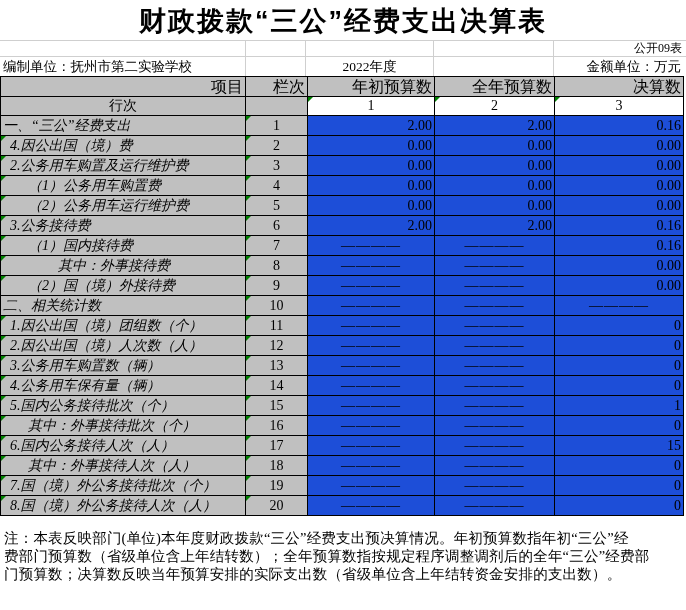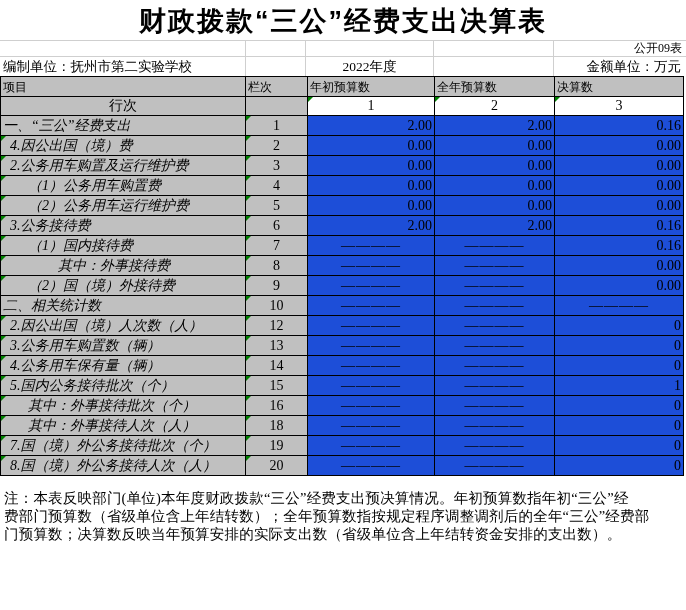--- a/index.html
+++ b/index.html
@@ -33,21 +33,21 @@
   .gridv { position:absolute; top:0; height:36px; width:1px; background:var(--gridline,#cfcfcf); z-index:0; }
 
   
   table.report { border-collapse:collapse; table-layout:fixed; width:683px; }
   .report th, .report td {
     box-sizing:border-box; border:1px solid var(--border,#000);
     height:20px; padding:0 2px;
     font-weight:normal; font-size:14px; line-height:18px;
     overflow:hidden; white-space:nowrap; position:relative;
   }
-  .report thead th { background:var(--header-bg,#c0c0c0); text-align:left; font-size:12px; }
+  .report thead th { background:var(--header-bg,#c0c0c0); text-align:right; font-size:16px; }
   tr.rowline td { height:19px; }
   .gray   { background:var(--header-bg,#c0c0c0);margin-top:44px; }
   .center { text-align:center; }
   .c-label { background:var(--header-bg,#c0c0c0); text-align:left;font-style:italic; }
   .c-line  { background:var(--header-bg,#c0c0c0); text-align:center; font-size:13.5px; }
   .c-val   { text-align:right; padding-right:5px; font-size:13.5px; background:#1d4ed8; }
   .c-val.dash { text-align:center; padding-right:2px; letter-spacing:1px; }
 
   
   .tri::before {
@@ -183,20 +183,27 @@
   </tr>
 
   <tr>
     <td class="c-label" style="padding-left: 2px;">二、相关统计数</td>
     <td class="c-line tri">10</td>
     <td class="c-val dash">————</td>
     <td class="c-val dash">————</td>
     <td class="c-val dash">————</td>
   </tr>
 
+  <tr>
+    <td class="c-label tri" style="padding-left: 9px;">1.因公出国（境）团组数（个）</td>
+    <td class="c-line tri">11</td>
+    <td class="c-val dash">————</td>
+    <td class="c-val dash">————</td>
+    <td class="c-val">0</td>
+  </tr>
 
   <tr>
     <td class="c-label tri" style="padding-left: 9px;">2.因公出国（境）人次数（人）</td>
     <td class="c-line tri">12</td>
     <td class="c-val dash">————</td>
     <td class="c-val dash">————</td>
     <td class="c-val">0</td>
   </tr>
 
   <tr>
@@ -224,20 +231,27 @@
   </tr>
 
   <tr>
     <td class="c-label tri" style="padding-left: 27px; margin-left: 44px;">其中：外事接待批次（个）</td>
     <td class="c-line tri">16</td>
     <td class="c-val dash">————</td>
     <td class="c-val dash">————</td>
     <td class="c-val">0</td>
   </tr>
 
+  <tr>
+    <td class="c-label tri" style="padding-left: 9px;">6.国内公务接待人次（人）</td>
+    <td class="c-line tri">17</td>
+    <td class="c-val dash">————</td>
+    <td class="c-val dash">————</td>
+    <td class="c-val">15</td>
+  </tr>
 
   <tr>
     <td class="c-label tri" style="padding-left: 27px;">其中：外事接待人次（人）</td>
     <td class="c-line tri">18</td>
     <td class="c-val dash">————</td>
     <td class="c-val dash">————</td>
     <td class="c-val">0</td>
   </tr>
 
   <tr>

